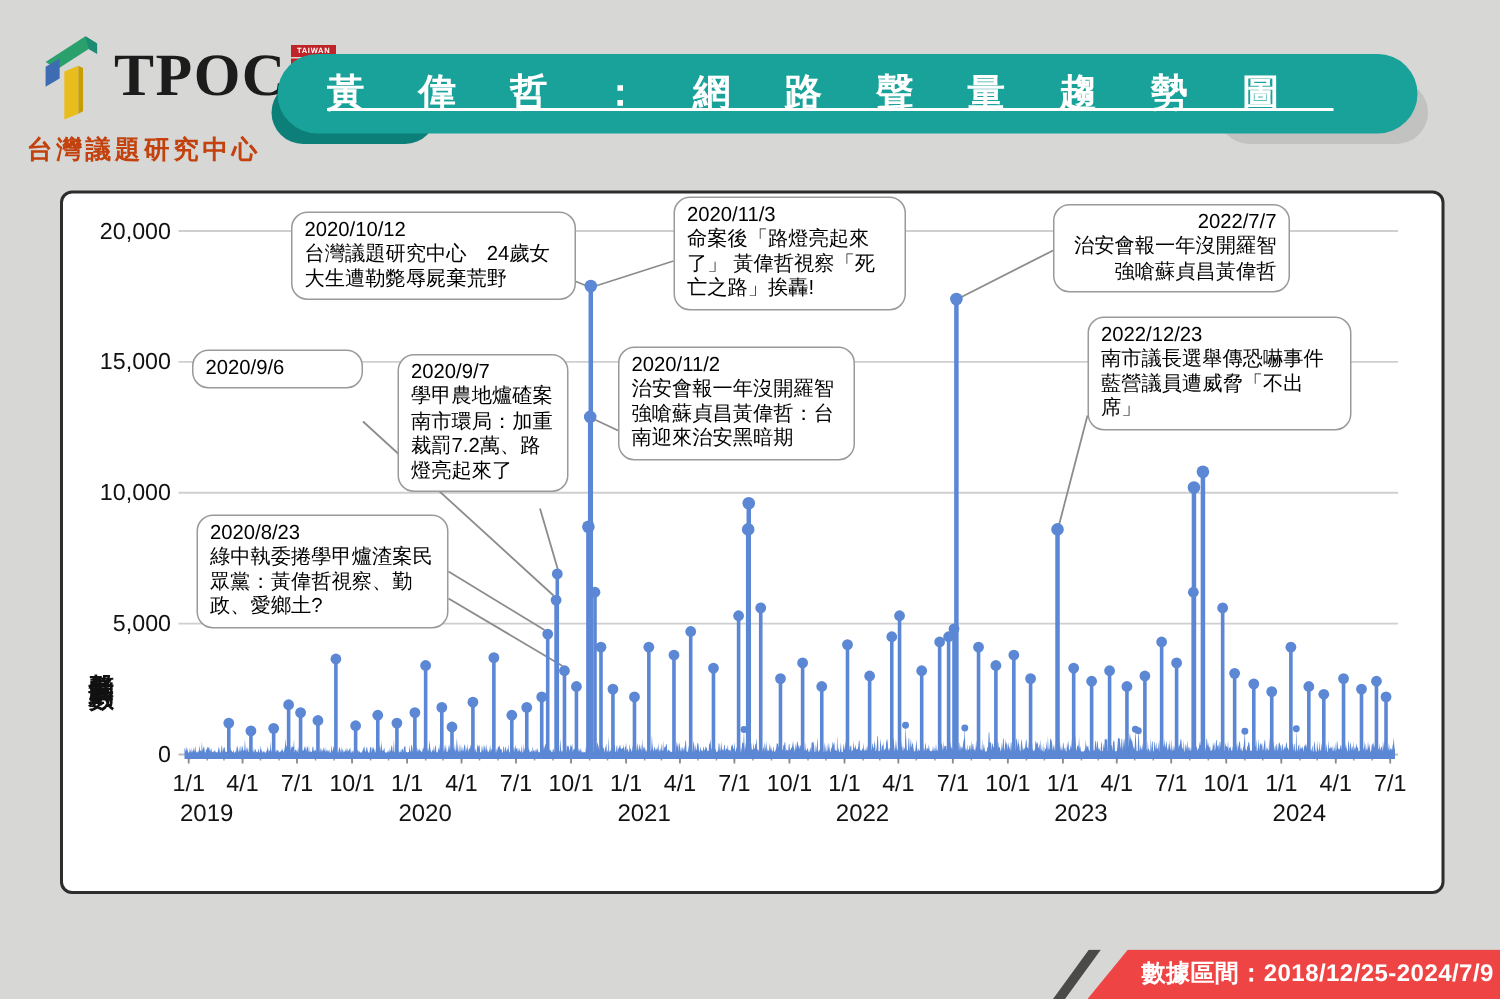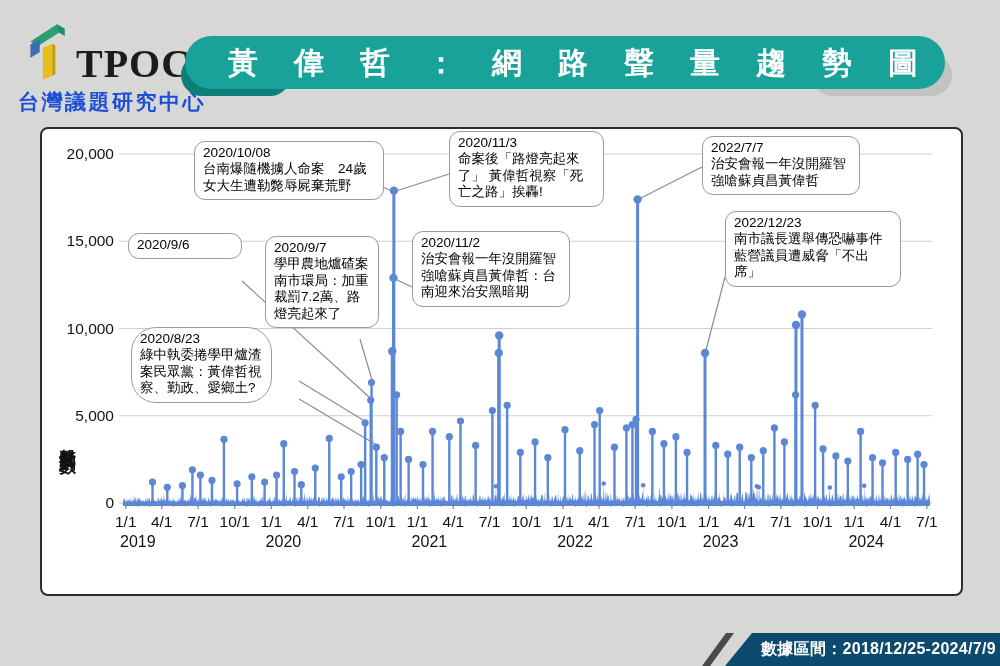--- a/index.html
+++ b/index.html
@@ -4,53 +4,53 @@
 <style>
   html,body{margin:0;padding:0;}
   body{
     width:1000px;height:666px;position:relative;overflow:hidden;
     background:#d7d7d6;
     font-family:"Liberation Sans","DejaVu Sans",sans-serif;
     -webkit-font-smoothing:antialiased;
   }
   
   .logo{position:absolute;left:18px;top:18px;width:180px;}
-  .logo-top{display:flex;align-items:flex-end;}
+  .logo-top{display:flex;align-items:center;}
   .logo-ribbon{width:56px;height:64px;flex:0 0 auto;margin-right:2px;}
   .logo-brand{
     font-family:"Liberation Serif","DejaVu Serif",serif;
     font-size:40px;font-weight:600;color:#1c1c1c;line-height:0.9;letter-spacing:1px;
   }
   .logo-stack{display:flex;flex-direction:column;margin-left:3px;margin-bottom:2px;}
   .logo-stack div{
     background:#bf2429;color:#fff;font-size:5px;font-weight:700;
     width:30px;height:8px;line-height:8px;text-align:center;margin-bottom:1px;
     letter-spacing:0.5px;
   }
   .logo-stack div:last-child{clip-path:polygon(0 0,100% 0,100% 100%,55% 78%,0 100%);height:10px;}
   .logo-sub{
-    margin-top:6px;font-size:21px;font-weight:700;color:#1d4ed8;letter-spacing:2.5px;white-space:nowrap;
+    margin-top:6px;font-size:17px;font-weight:700;color:#c2410c;letter-spacing:2.5px;white-space:nowrap;
   }
   
   .banner-wrap{position:absolute;left:185px;top:36px;width:760px;height:53px;}
   .banner-accent-left{
     position:absolute;left:-4px;bottom:-7px;width:110px;height:42px;border-radius:21px;
     background:#0d7f79;
   }
   .banner-accent-right{
     position:absolute;right:-7px;bottom:-7px;width:140px;height:42px;border-radius:21px;
     background:#c2c2c1;
   }
   .banner{
     position:absolute;left:0;top:0;width:100%;height:100%;border-radius:27px;
     background:#18a29a;display:flex;align-items:center;
   }
   .banner span{
-    color:#fff;font-size:30px;font-weight:700;white-space:nowrap;
-    letter-spacing:36px;padding-left:43px;line-height:1;
+    color:#fff;font-size:25px;font-weight:700;white-space:nowrap;
+    letter-spacing:36px;padding-left:33px;line-height:1;text-decoration:underline;
   }
   
   .card{
     position:absolute;left:40px;top:127px;width:923px;height:469px;
     background:#ffffff;border:2px solid #2d2d2d;border-radius:8px;box-sizing:border-box;
   }
   .card svg{position:absolute;left:0;top:0;}
   .y-title{
     position:absolute;left:14px;top:306px;
     writing-mode:vertical-rl;text-orientation:upright;
@@ -58,21 +58,21 @@
   }
   
   .callout{
     position:absolute;background:#fff;border:1.5px solid #9a9a9a;border-radius:11px;
     padding:3px 8px 5px 8px;font-size:13.5px;line-height:1.22;color:#000;
     box-sizing:border-box;
   }
   .callout .d{white-space:nowrap;}
   
   .footer{
-    position:absolute;right:0;top:633px;width:275px;height:33px;background:#0c4a6e;
+    position:absolute;right:0;top:633px;width:275px;height:33px;background:#ef4444;
     clip-path:polygon(27px 0,100% 0,100% 100%,0 100%);
     display:flex;align-items:center;
   }
   .footer span{
     color:#fff;font-size:16px;font-weight:700;padding-left:36px;white-space:nowrap;letter-spacing:0.3px;
   }
   .footer-tail{
     position:absolute;right:266px;top:633px;width:32px;height:33px;background:#4a4a49;
     clip-path:polygon(24px 0,32px 0,8px 100%,0 100%);
   }
@@ -407,47 +407,47 @@
       <line x1="865.6608996539793" y1="376" x2="865.6608996539793" y2="332.375" stroke="#5b87d5" stroke-width="2.4"></line>
       <circle cx="865.6608996539793" cy="330.375" r="3.6" fill="#5b87d5"></circle>
       <line x1="875.6337123084528" y1="376" x2="875.6337123084528" y2="327.14" stroke="#5b87d5" stroke-width="2.4"></line>
       <circle cx="875.6337123084528" cy="325.14" r="3.6" fill="#5b87d5"></circle>
       <line x1="882.0163124073159" y1="376" x2="882.0163124073159" y2="337.61" stroke="#5b87d5" stroke-width="2.4"></line>
       <circle cx="882.0163124073159" cy="335.61" r="3.6" fill="#5b87d5"></circle>
     </svg>
   <div class="y-title">聲量則數</div>
   <div id="callout-layer">
       <div class="callout" style="left: 152px; top: 12px; width: 190px;">
-        <div class="d">2020/10/08</div>
-        <div>台南爆隨機擄人命案　24歲女大生遭勒斃辱屍棄荒野</div>
+        <div class="d">2020/10/12</div>
+        <div>台灣議題研究中心　24歲女大生遭勒斃辱屍棄荒野</div>
       </div>
       <div class="callout" style="left: 407px; top: 2px; width: 155px;">
         <div class="d">2020/11/3</div>
         <div>命案後「路燈亮起來了」 黃偉哲視察「死亡之路」挨轟!</div>
       </div>
-      <div class="callout" style="left: 660px; top: 7px; width: 158px;">
+      <div class="callout" style="left: 660px; top: 7px; width: 158px; text-align: right;">
         <div class="d">2022/7/7</div>
         <div>治安會報一年沒開羅智強嗆蘇貞昌黃偉哲</div>
       </div>
       <div class="callout" style="left: 683px; top: 82px; width: 176px;">
         <div class="d">2022/12/23</div>
         <div>南市議長選舉傳恐嚇事件藍營議員遭威脅「不出席」</div>
       </div>
       <div class="callout" style="left: 86px; top: 104px; width: 114px;">
         <div class="d">2020/9/6</div>
       </div>
       <div class="callout" style="left: 223px; top: 107px; width: 114px;">
         <div class="d">2020/9/7</div>
         <div>學甲農地爐碴案南市環局：加重裁罰7.2萬、路燈亮起來了</div>
       </div>
       <div class="callout" style="left: 370px; top: 102px; width: 158px;">
         <div class="d">2020/11/2</div>
         <div>治安會報一年沒開羅智強嗆蘇貞昌黃偉哲：台南迎來治安黑暗期</div>
       </div>
-      <div class="callout" style="left: 89px; top: 198px; width: 141px; border-radius: 25px;">
+      <div class="callout" style="left: 89px; top: 214px; width: 168px;">
         <div class="d">2020/8/23</div>
         <div>綠中執委捲學甲爐渣案民眾黨：黃偉哲視察、勤政、愛鄉土?</div>
       </div>
     </div>
 </div>
 
 <div class="footer-tail"></div>
 <div class="footer">
   <span>數據區間：2018/12/25-2024/7/9</span>
 </div>

